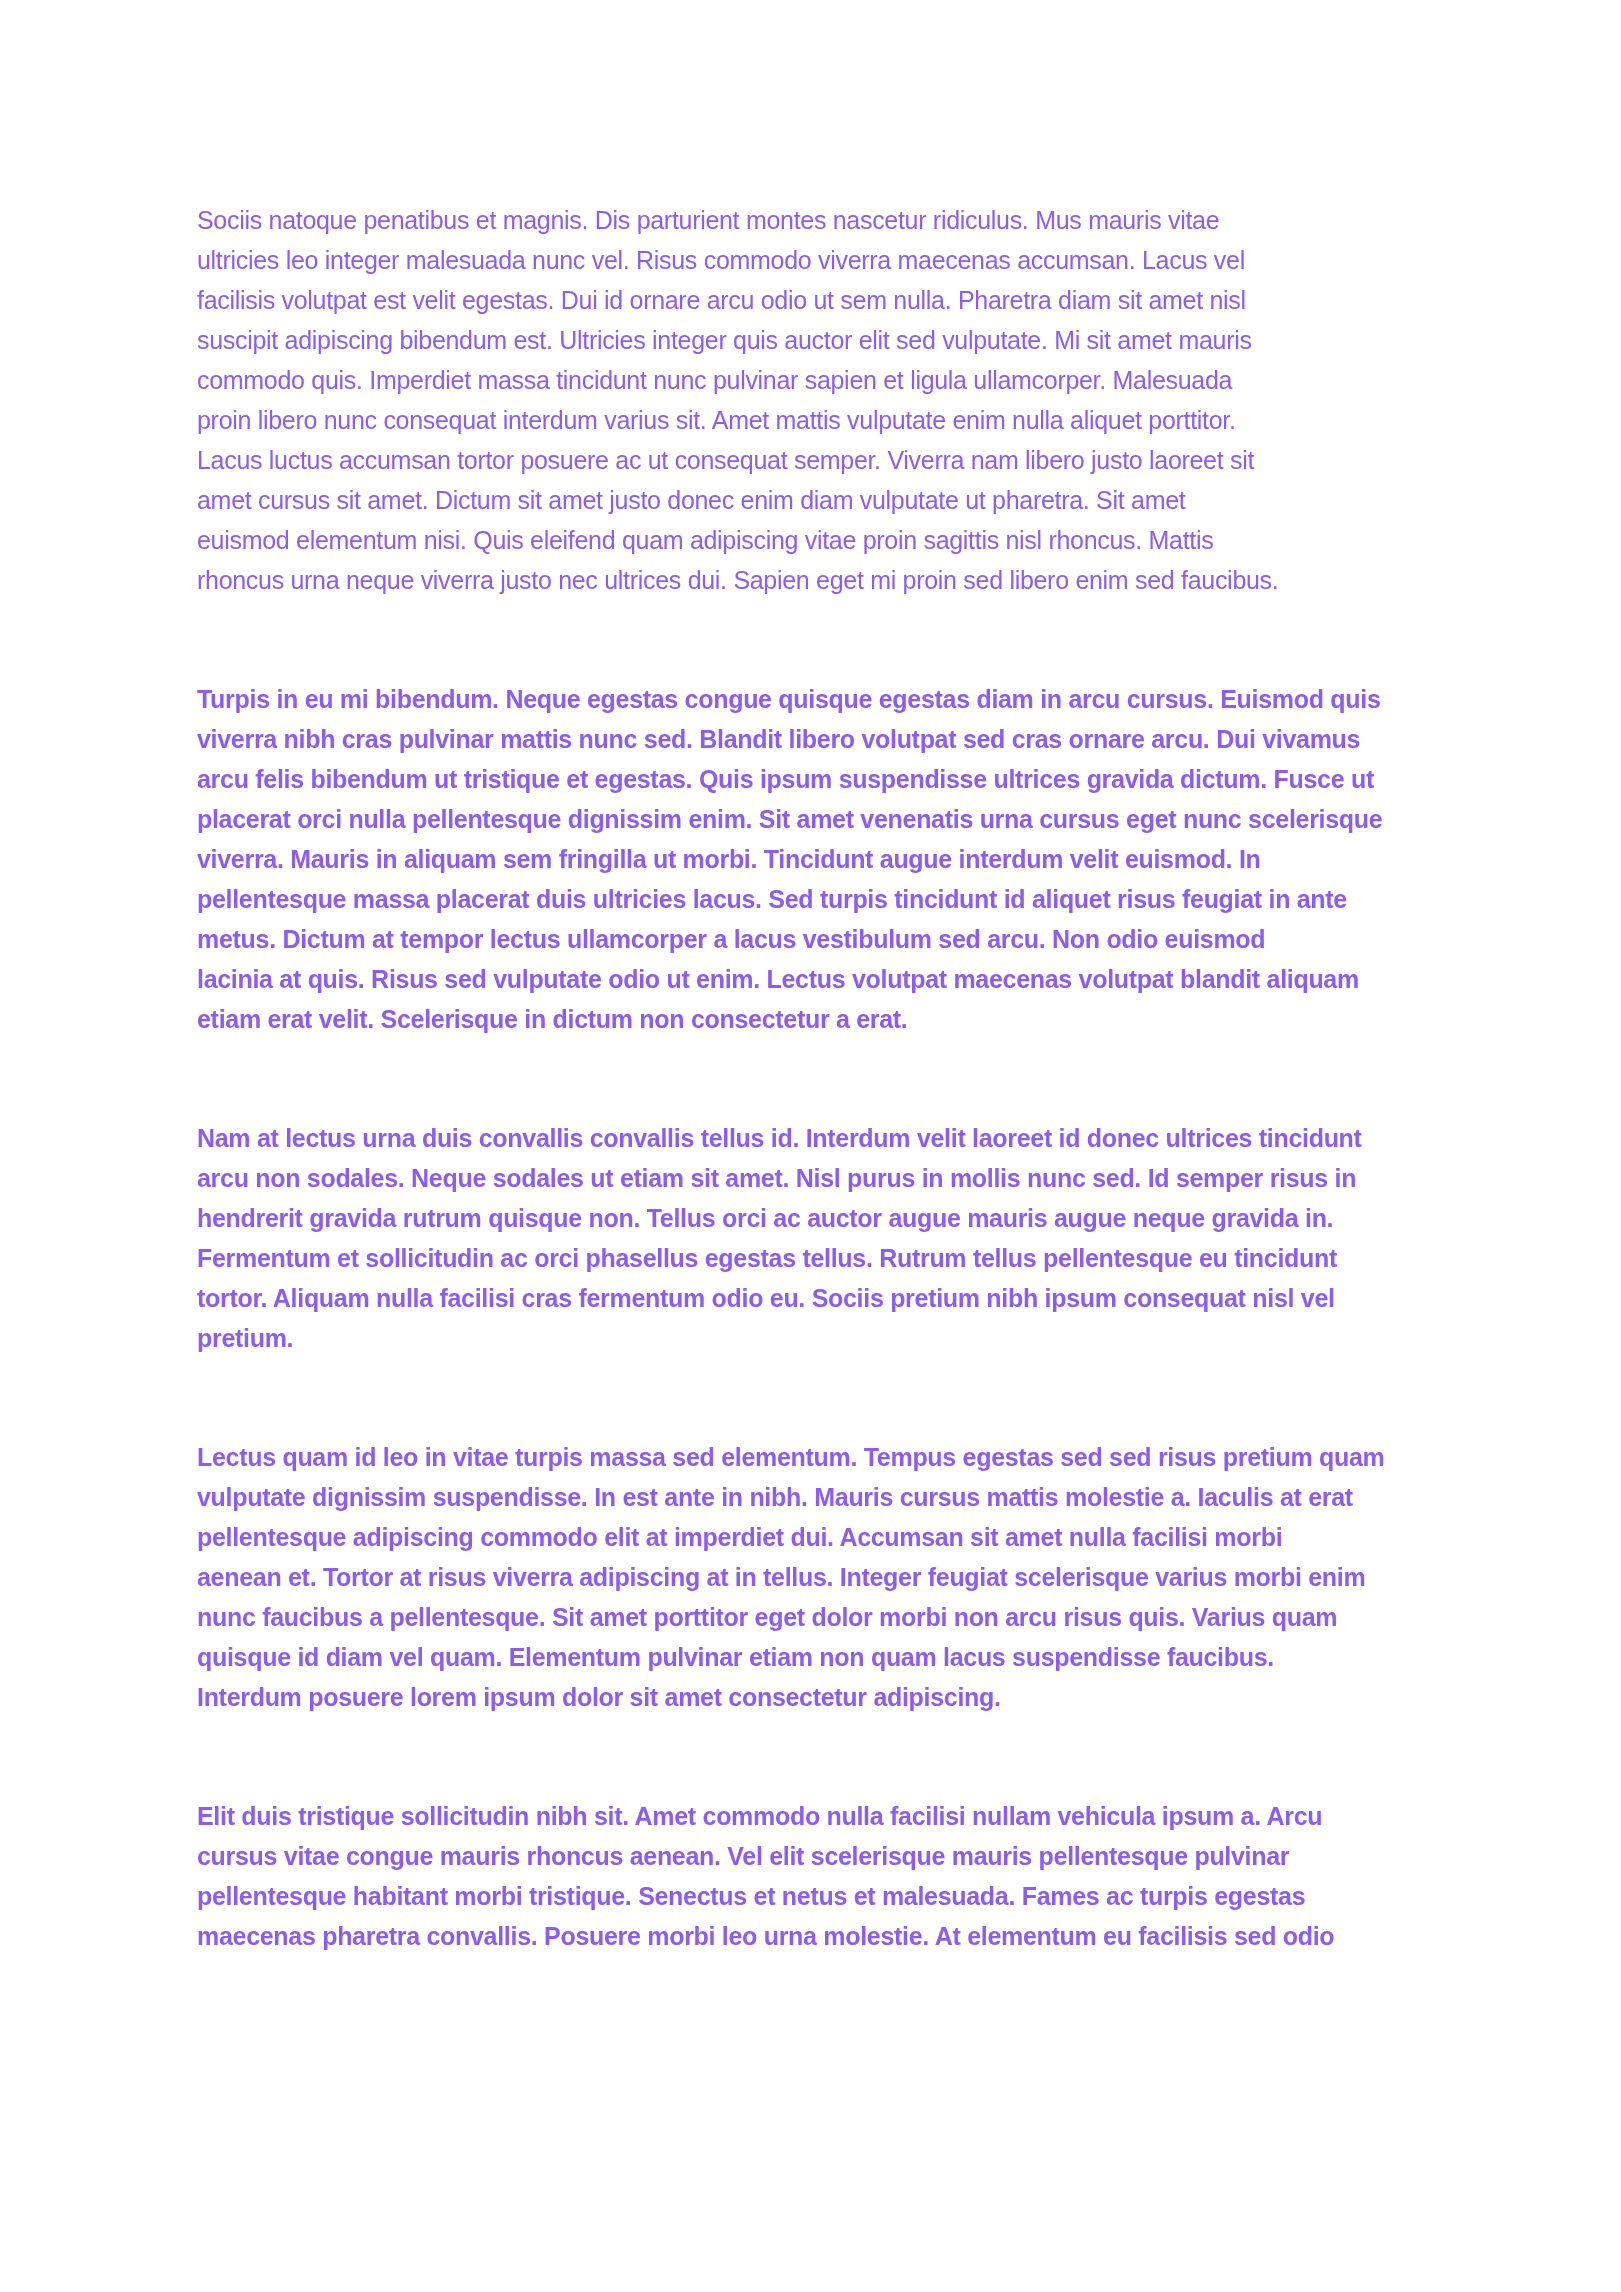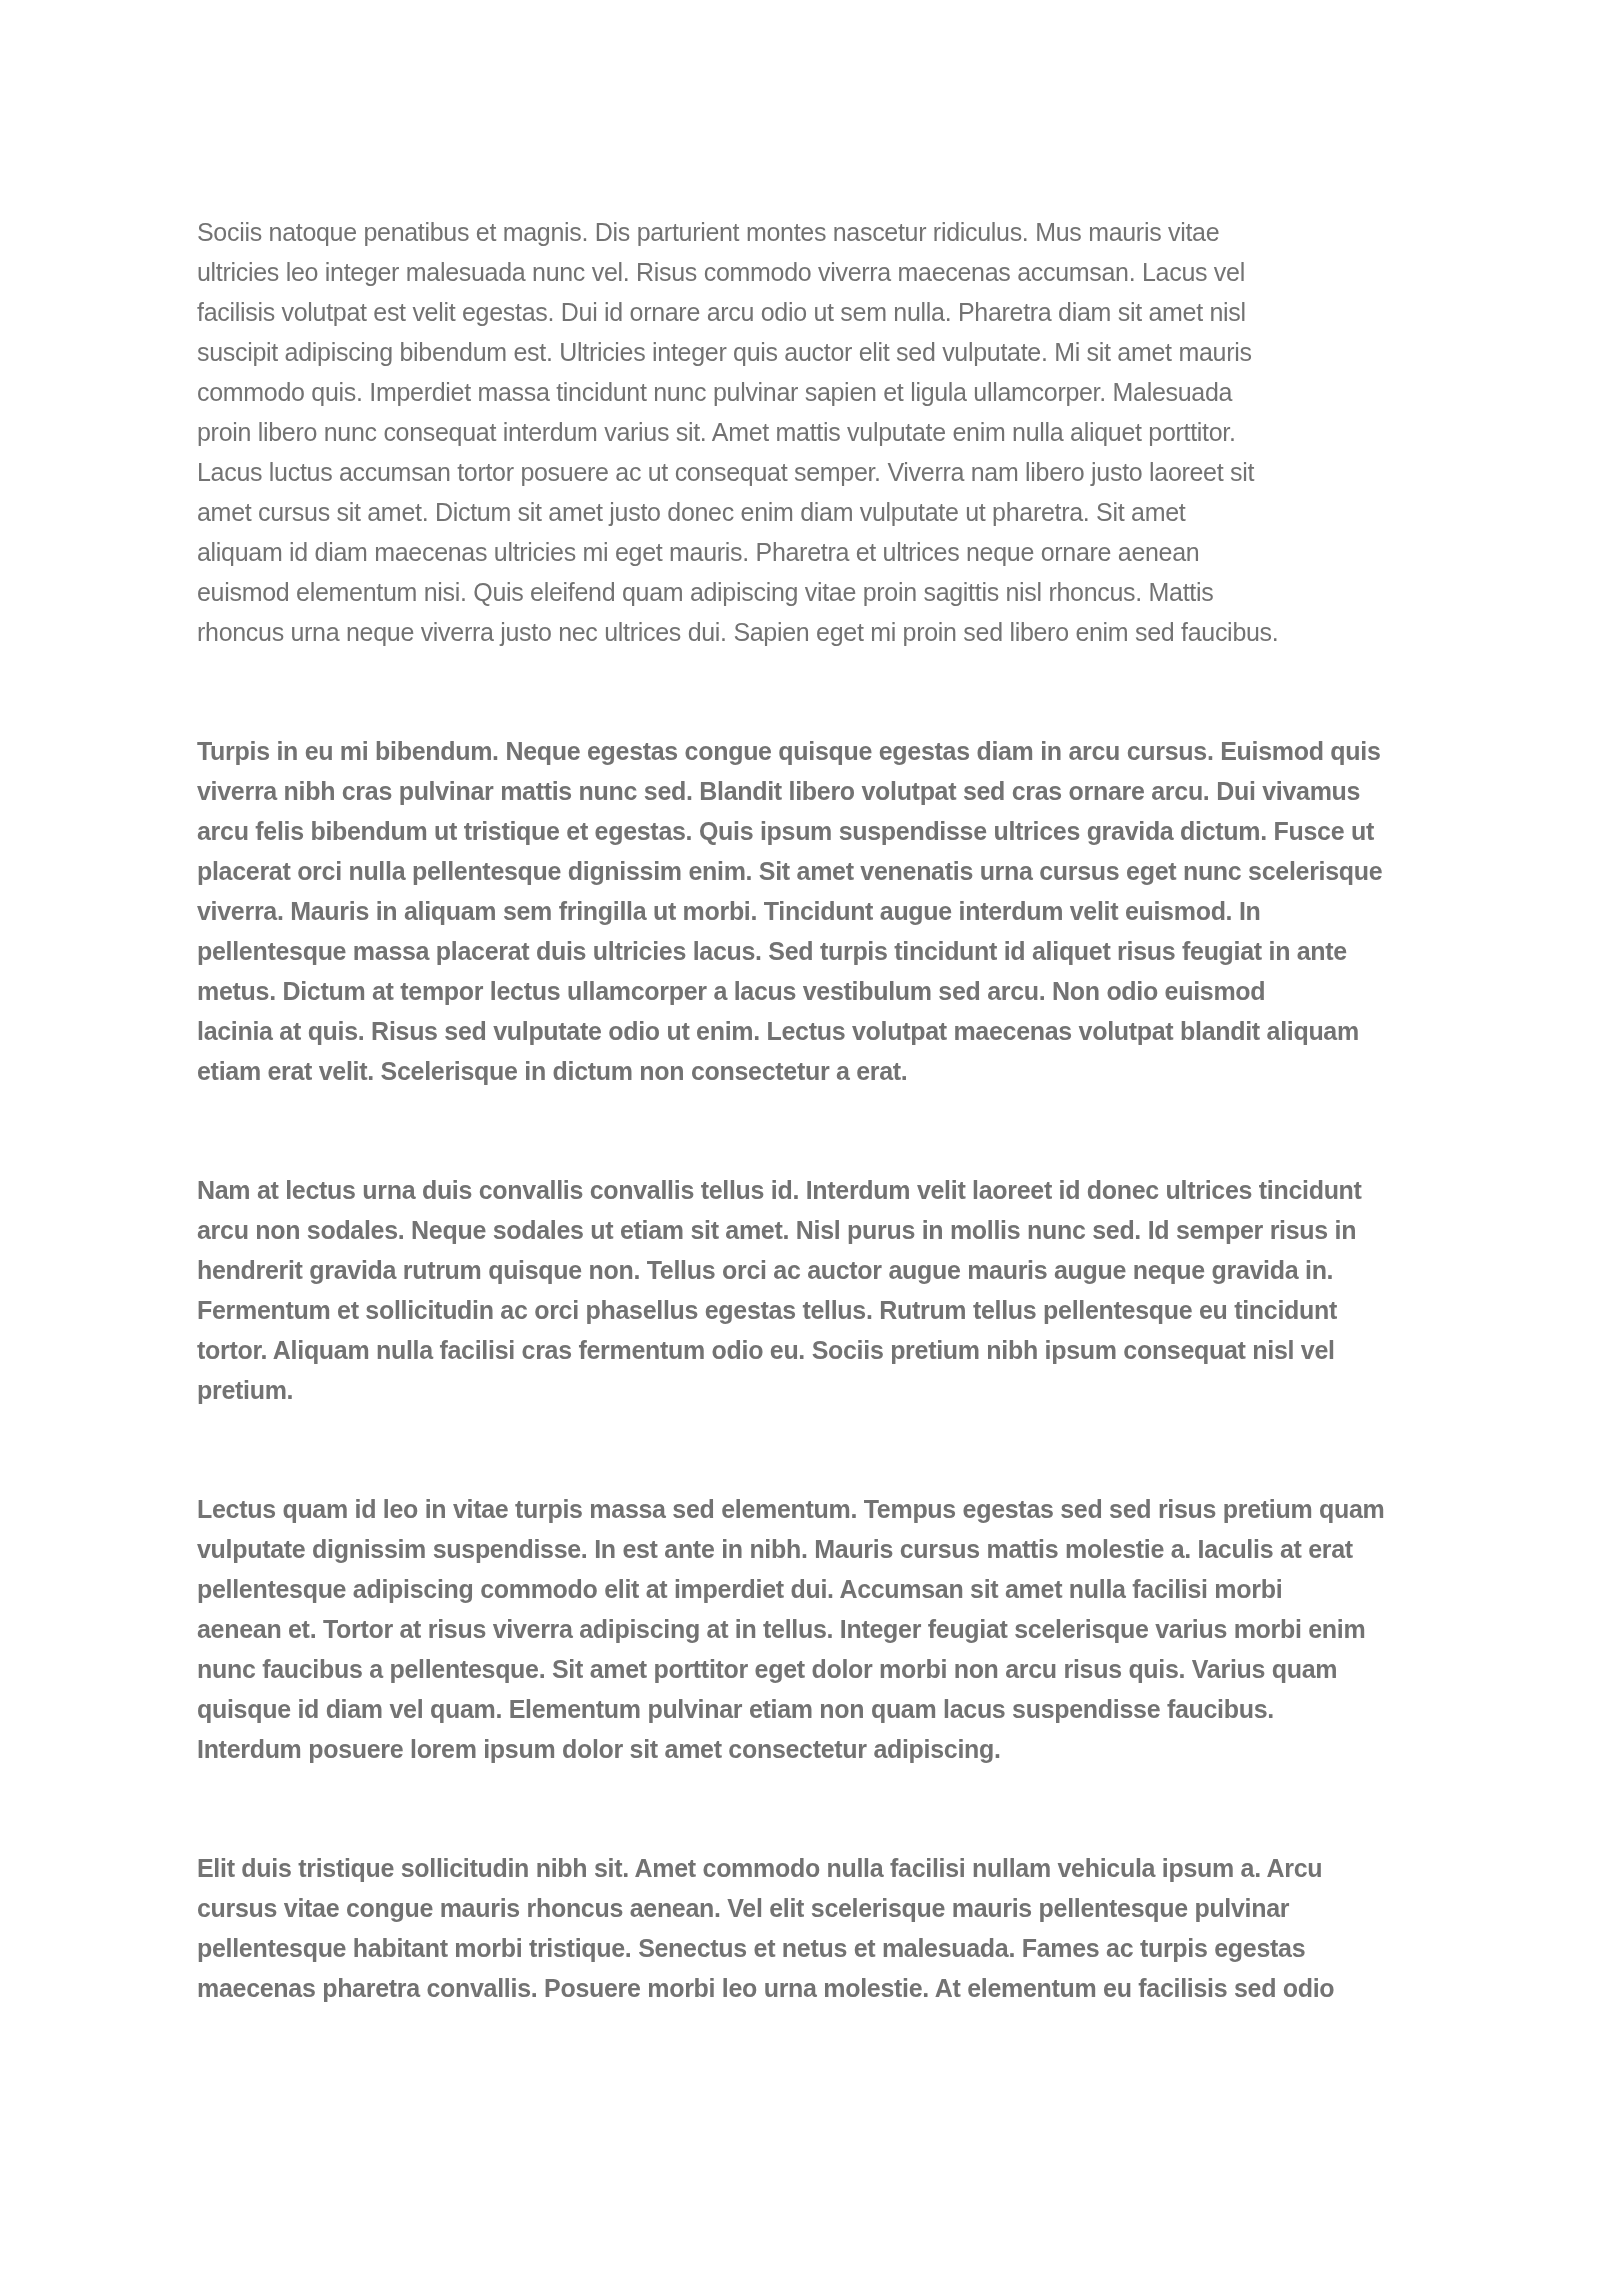--- a/index.html
+++ b/index.html
@@ -1,45 +1,44 @@
 <!DOCTYPE html>
 <html><head>
 <meta charset="utf-8">
 <style>
   html, body { margin: 0; padding: 0; background: #ffffff; }
   body { width: 1621px; height: 2293px; position: relative; overflow: hidden; }
   .page {
     position: absolute;
     left: 197px;
-    top: 212px;
+    top: 200px;
     width: 1245px;
     font-family: "Liberation Sans", "DejaVu Sans", sans-serif;
     font-size: 25px;
     line-height: 40px;
-    color: #737373;
+    color: #8b5cf6;
   }
   .para { margin: 0; }
   .para + .para { margin-top: 79px; font-weight: bold; }
   .line { display: block; white-space: nowrap; letter-spacing: -0.3px; }
 </style>
 </head>
 <body>
 
 <div class="page">
 
   <p class="para">
     <span class="line">Sociis natoque penatibus et magnis. Dis parturient montes nascetur ridiculus. Mus mauris vitae</span>
     <span class="line">ultricies leo integer malesuada nunc vel. Risus commodo viverra maecenas accumsan. Lacus vel</span>
     <span class="line">facilisis volutpat est velit egestas. Dui id ornare arcu odio ut sem nulla. Pharetra diam sit amet nisl</span>
     <span class="line">suscipit adipiscing bibendum est. Ultricies integer quis auctor elit sed vulputate. Mi sit amet mauris</span>
     <span class="line">commodo quis. Imperdiet massa tincidunt nunc pulvinar sapien et ligula ullamcorper. Malesuada</span>
     <span class="line">proin libero nunc consequat interdum varius sit. Amet mattis vulputate enim nulla aliquet porttitor.</span>
     <span class="line">Lacus luctus accumsan tortor posuere ac ut consequat semper. Viverra nam libero justo laoreet sit</span>
     <span class="line">amet cursus sit amet. Dictum sit amet justo donec enim diam vulputate ut pharetra. Sit amet</span>
-    <span class="line">aliquam id diam maecenas ultricies mi eget mauris. Pharetra et ultrices neque ornare aenean</span>
     <span class="line">euismod elementum nisi. Quis eleifend quam adipiscing vitae proin sagittis nisl rhoncus. Mattis</span>
     <span class="line">rhoncus urna neque viverra justo nec ultrices dui. Sapien eget mi proin sed libero enim sed faucibus.</span>
   </p>
 
   <p class="para">
     <span class="line">Turpis in eu mi bibendum. Neque egestas congue quisque egestas diam in arcu cursus. Euismod quis</span>
     <span class="line">viverra nibh cras pulvinar mattis nunc sed. Blandit libero volutpat sed cras ornare arcu. Dui vivamus</span>
     <span class="line">arcu felis bibendum ut tristique et egestas. Quis ipsum suspendisse ultrices gravida dictum. Fusce ut</span>
     <span class="line">placerat orci nulla pellentesque dignissim enim. Sit amet venenatis urna cursus eget nunc scelerisque</span>
     <span class="line">viverra. Mauris in aliquam sem fringilla ut morbi. Tincidunt augue interdum velit euismod. In</span>

